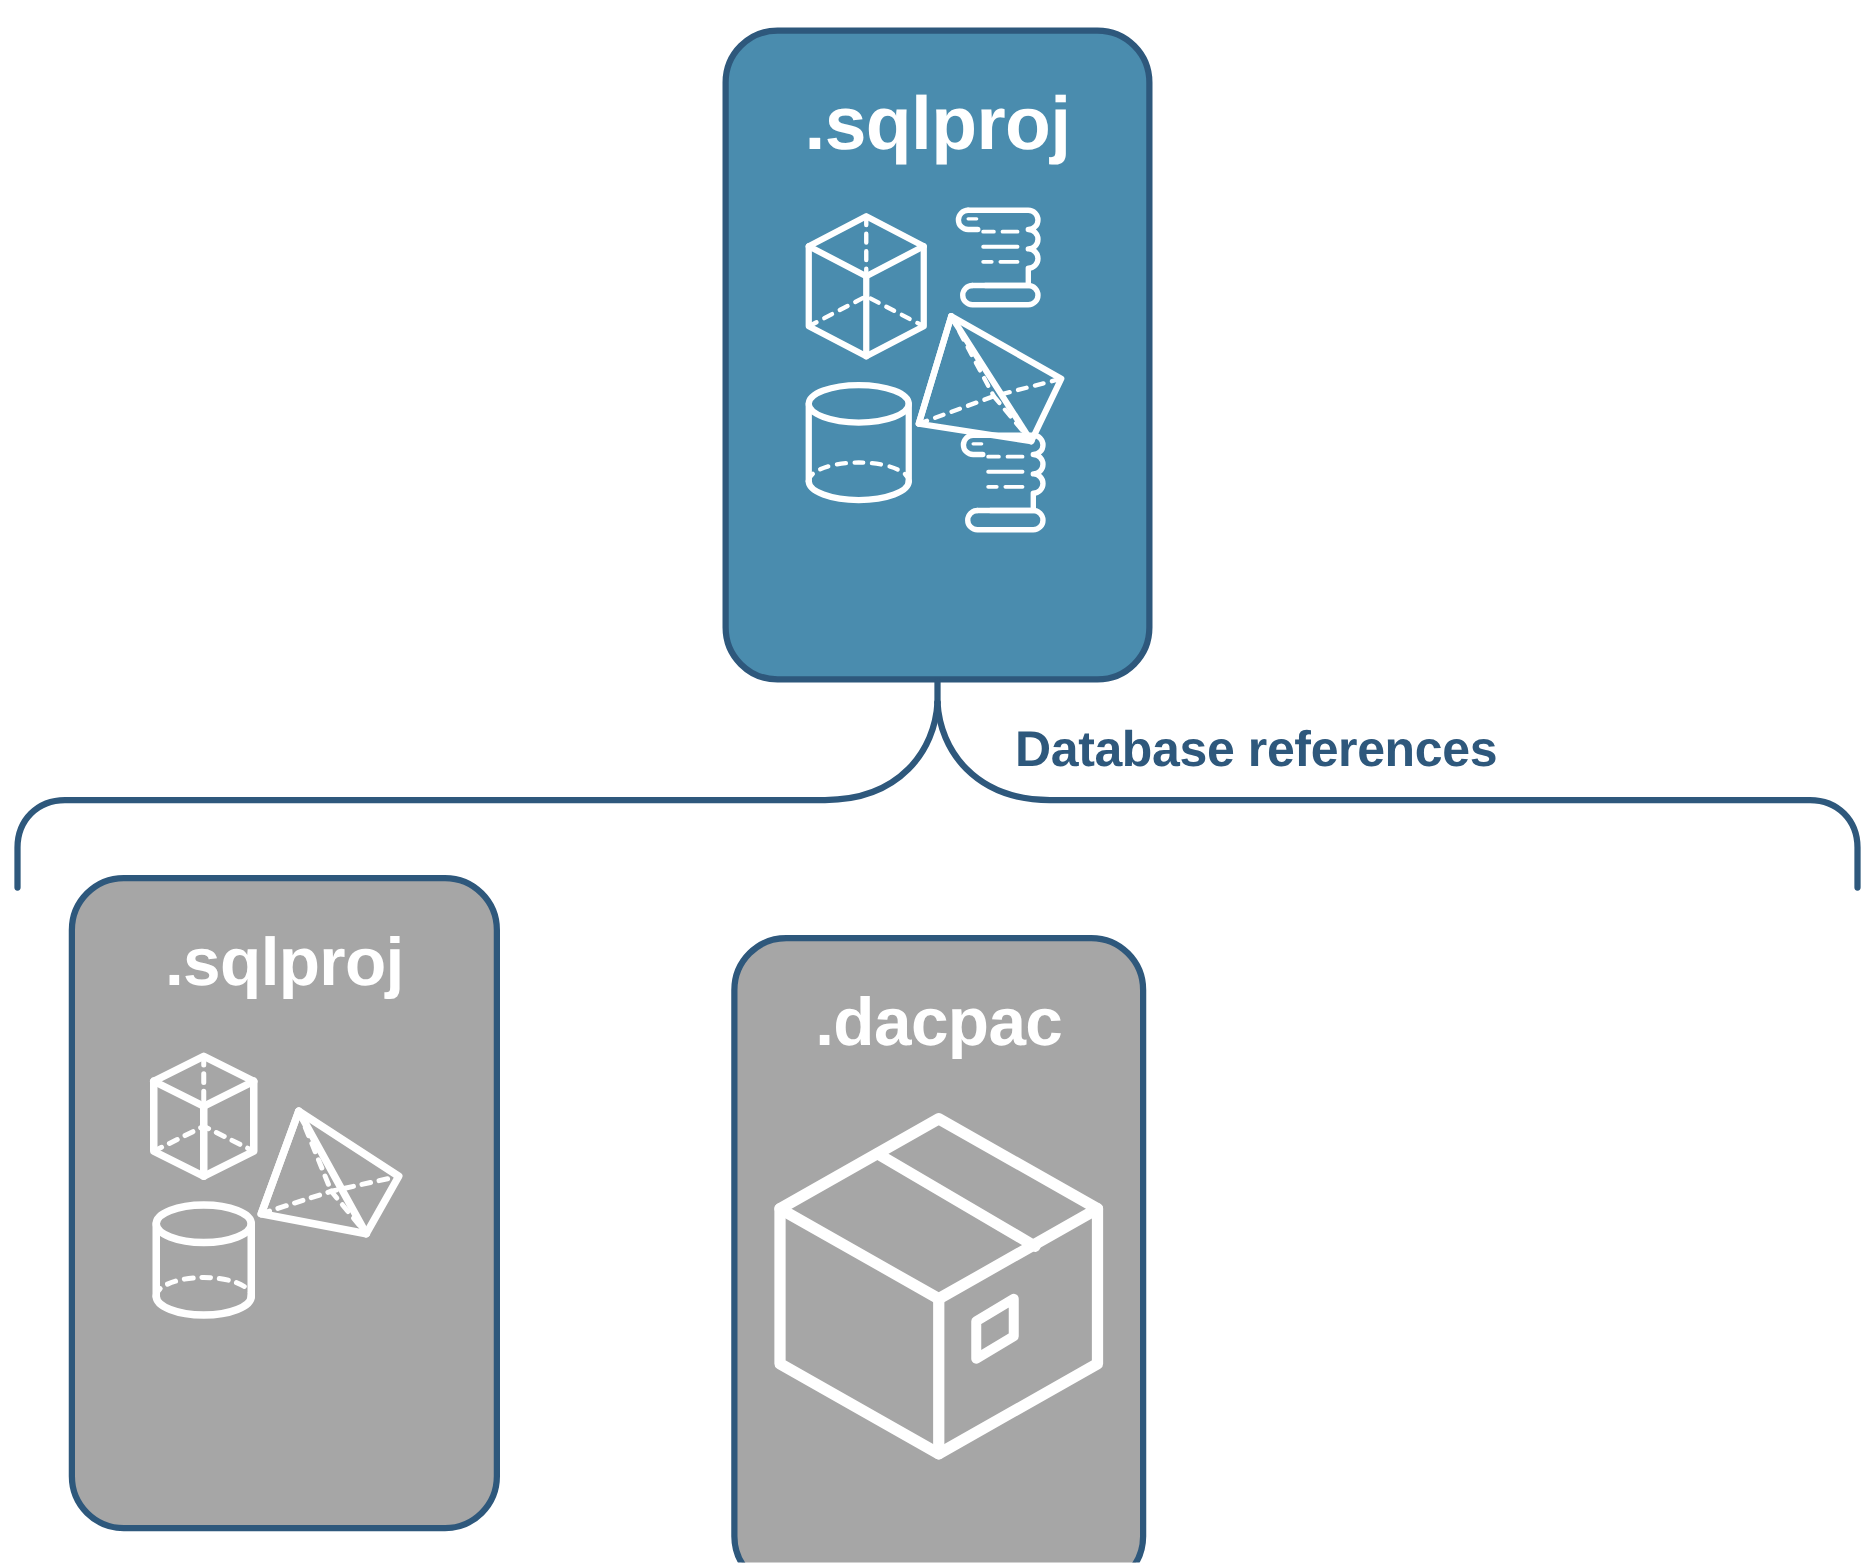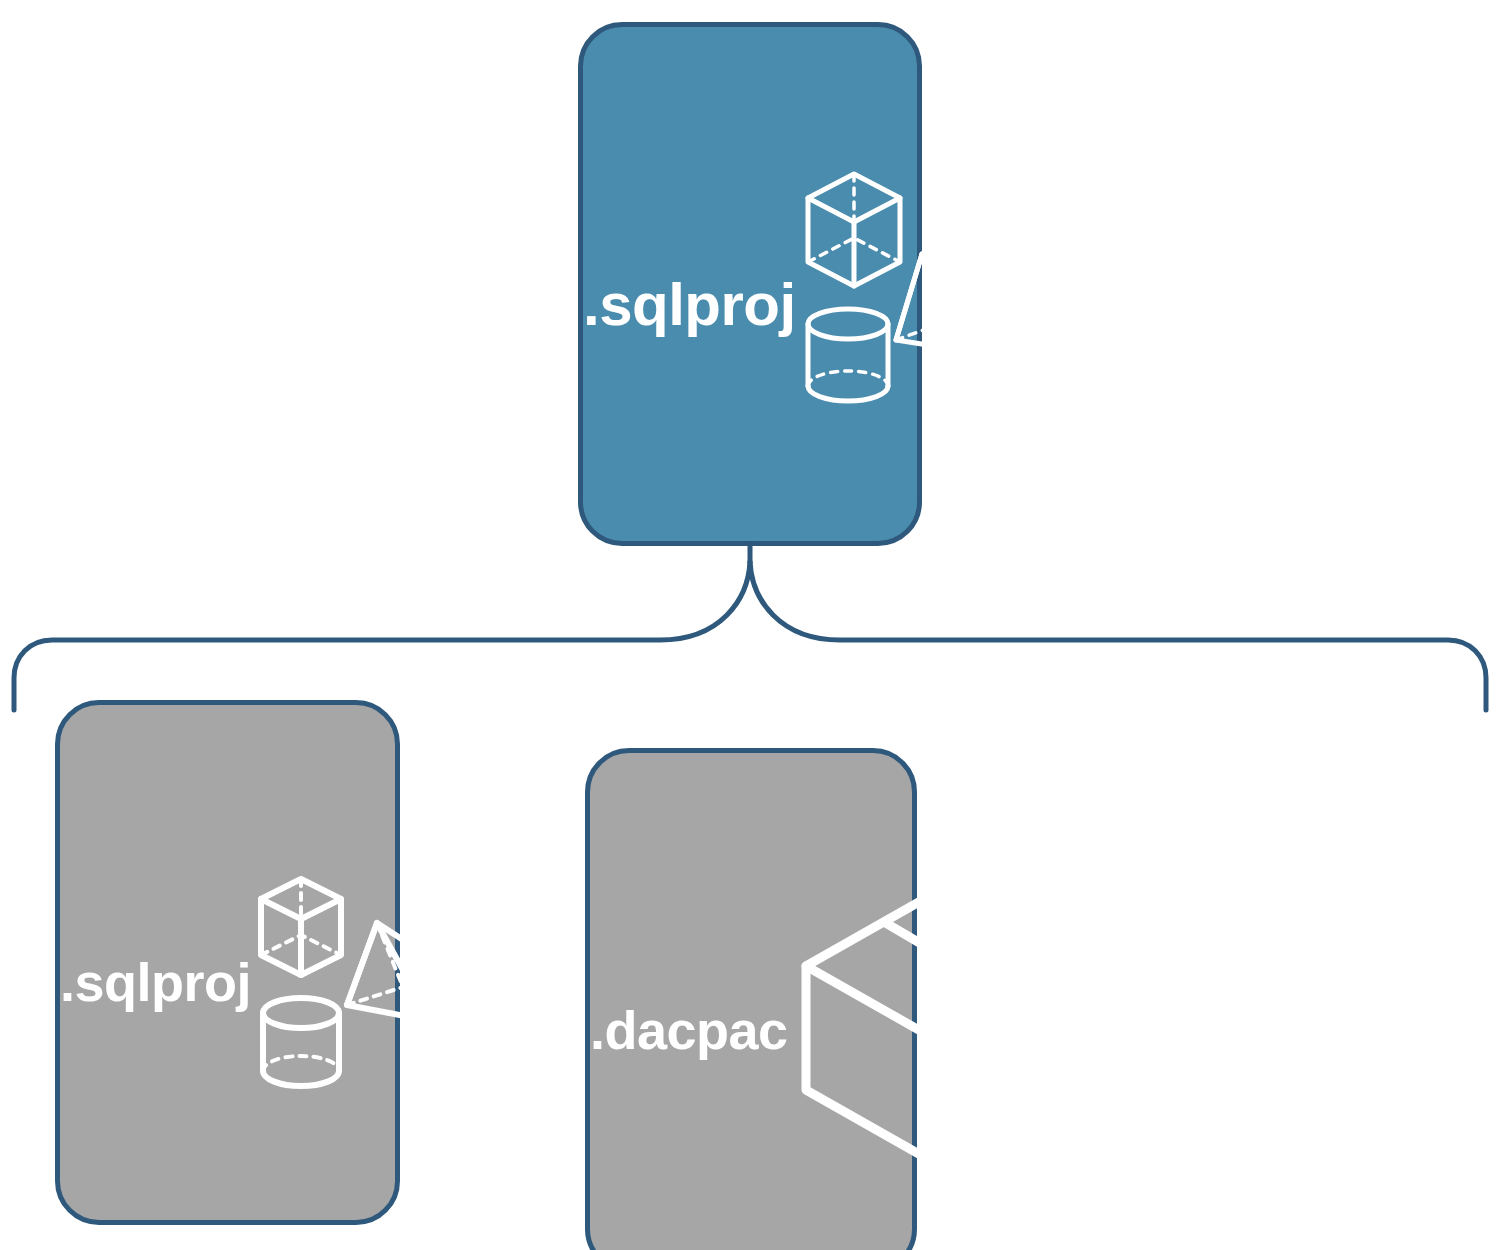--- a/index.html
+++ b/index.html
@@ -20,21 +20,21 @@
     top: 0;
     width: 1500px;
     height: 1250px;
   }
   .card {
     position: absolute;
     box-sizing: border-box;
     border-radius: 44px;
     border: 5px solid #2E587C;
     display: flex;
-    flex-direction: row;
+    flex-direction: column;
     align-items: center;
   }
   .card-title {
     font-weight: bold;
     color: #ffffff;
     letter-spacing: -0.5px;
     line-height: 1;
     white-space: nowrap;
   }
   .card-art {
@@ -169,20 +169,21 @@
     <svg width="1500" height="170" viewBox="0 0 1500 170" fill="none" stroke="#2E587C" stroke-width="5" stroke-linecap="round">
 
       <path d="M750 0 L750 17"></path>
 
       <path d="M750 17 C 748 55, 720 95, 660 95 L 52 95 C 30 95, 14 111, 14 133 L 14 165"></path>
 
       <path d="M750 17 C 752 55, 780 95, 840 95 L 1448 95 C 1470 95, 1486 111, 1486 133 L 1486 165"></path>
     </svg>
   </div>
 
+  <div id="brace-label">Database references</div>
 
   <div class="card card-ref" id="card-sqlproj">
     <div class="card-title">.sqlproj</div>
     <div class="card-art">
       <svg width="230" height="230" viewBox="0 0 230 230" fill="none" stroke="#ffffff" stroke-width="6" stroke-linecap="round" stroke-linejoin="round">
 
         <g>
           <path d="M10 34 L50 14 L90 34 L90 90 L50 110 L10 90 Z" fill="none"></path>
           <path d="M10 34 L50 54 L90 34" fill="none"></path>
           <path d="M50 54 L50 110" fill="none"></path>

